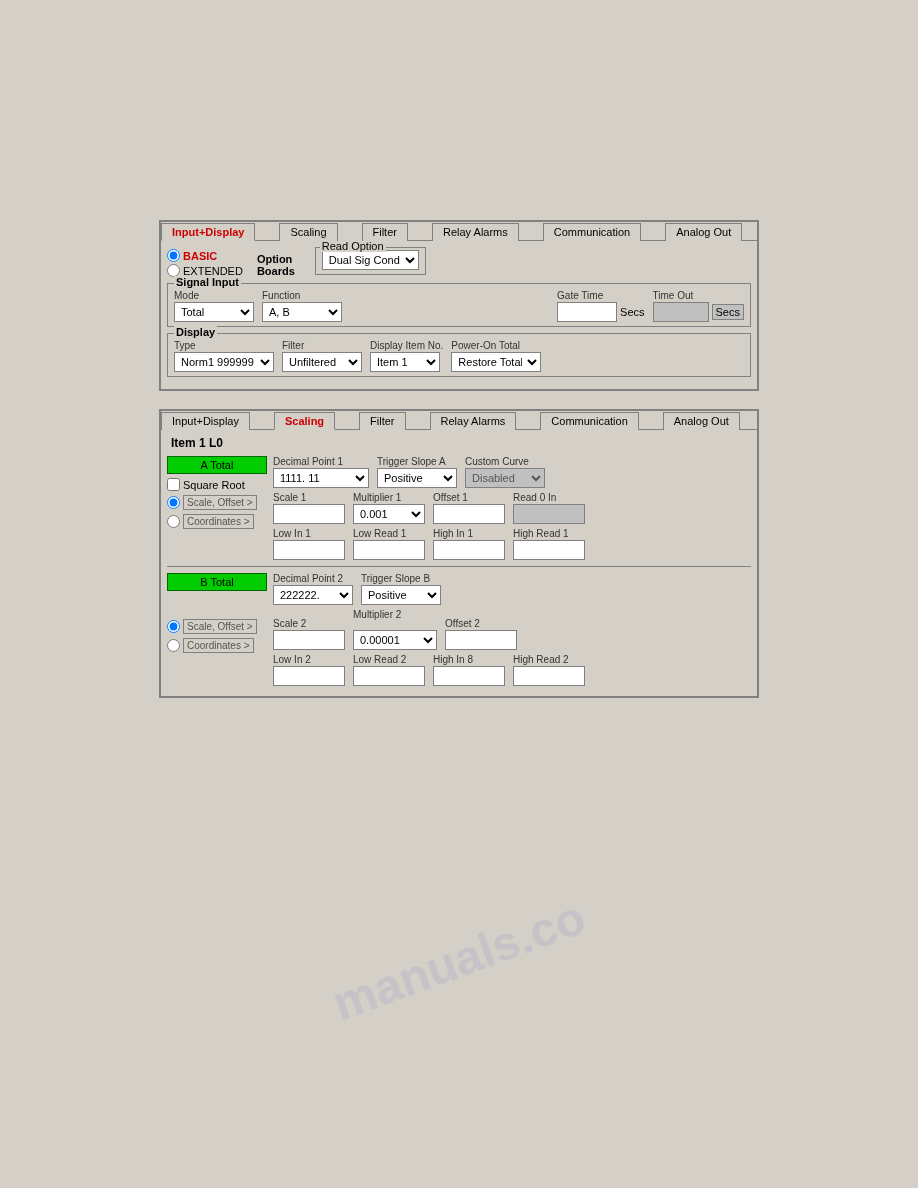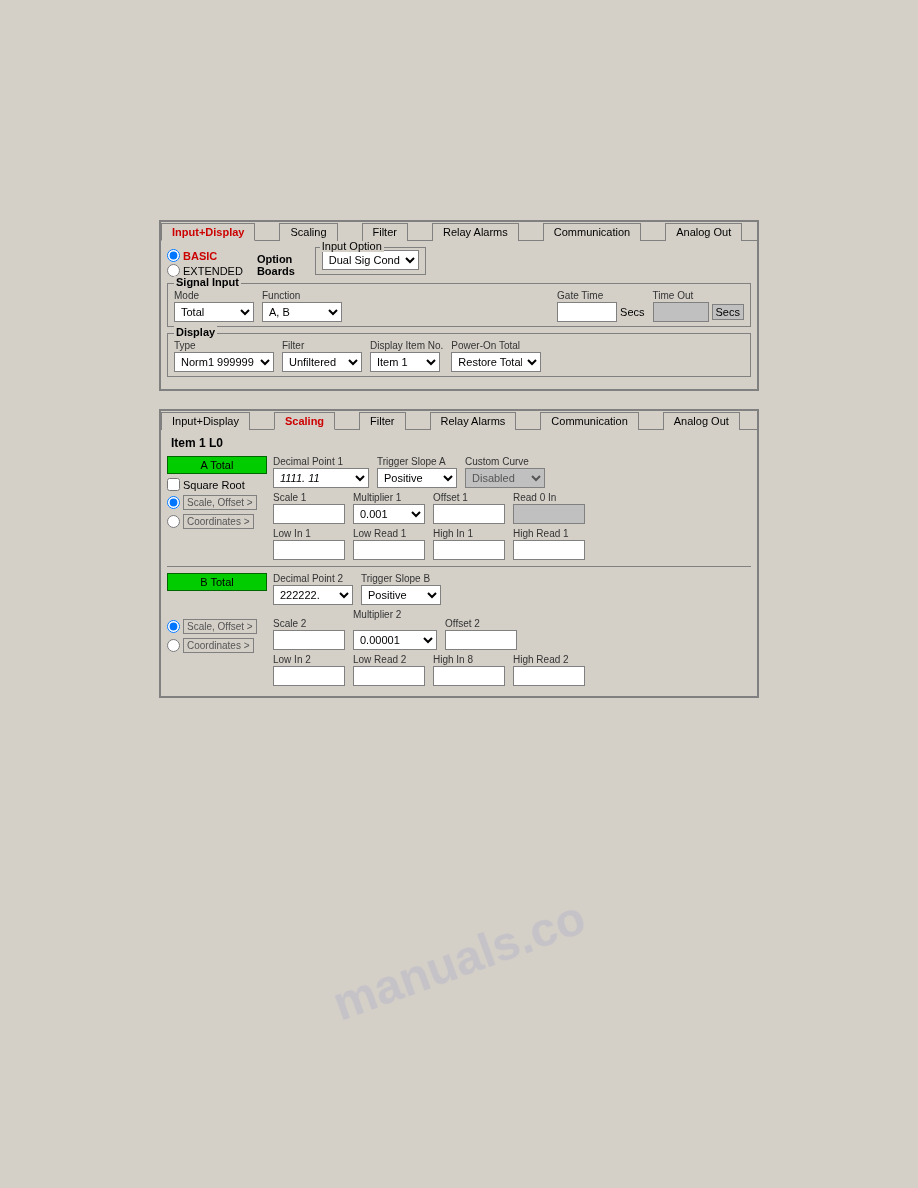--- a/index.html
+++ b/index.html
@@ -281,21 +281,21 @@
         </label>
         <label class="radio-label">
           <input type="radio" name="mode1" style="">
           <span>EXTENDED</span>
         </label>
       </div>
       <div style="display:flex;flex-direction:column;justify-content:center;padding-top:6px;">
         <span class="option-boards-label">Option<br>Boards</span>
       </div>
       <div class="input-option-group">
-        <span class="group-title">Input Option</span>
+        <span class="group-title">Read Option</span>
         <select>
           <option>Dual Sig Cond</option>
         </select>
       </div>
     </div>
 
     <div class="fieldset-group">
       <span class="group-title">Signal Input</span>
       <div class="row-flex">
         <div class="field-group">
@@ -389,21 +389,21 @@
         <label class="radio-btn-label">
           <input type="radio" name="scalemode_a" style="">
           <span class="sub-label">Coordinates &gt;</span>
         </label>
       </div>
       <div class="right-fields">
 
         <div class="row-flex">
           <div class="field-group">
             <span class="field-label">Decimal Point 1</span>
-            <select style="width:96px;font-style:italic;">
+            <select style="width:96px;">
               <option>1111. 11</option>
             </select>
           </div>
           <div class="field-group">
             <span class="field-label">Trigger Slope A</span>
             <select style="width:80px;">
               <option>Positive</option>
             </select>
           </div>
           <div class="field-group">

